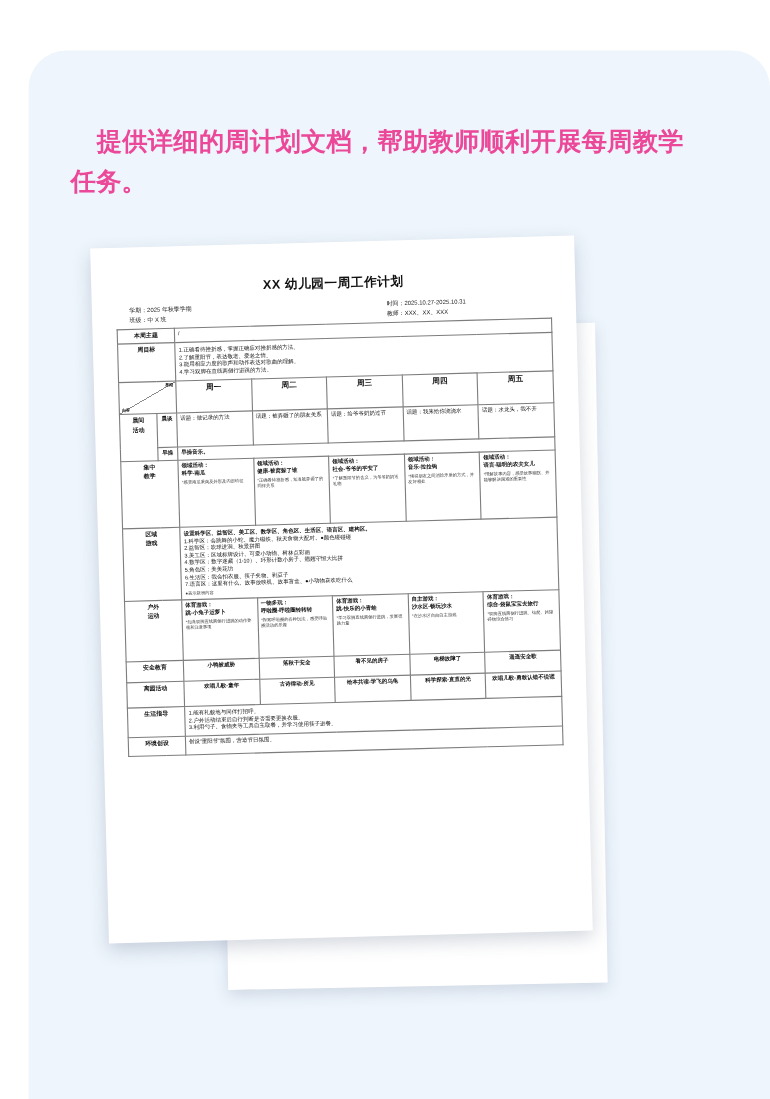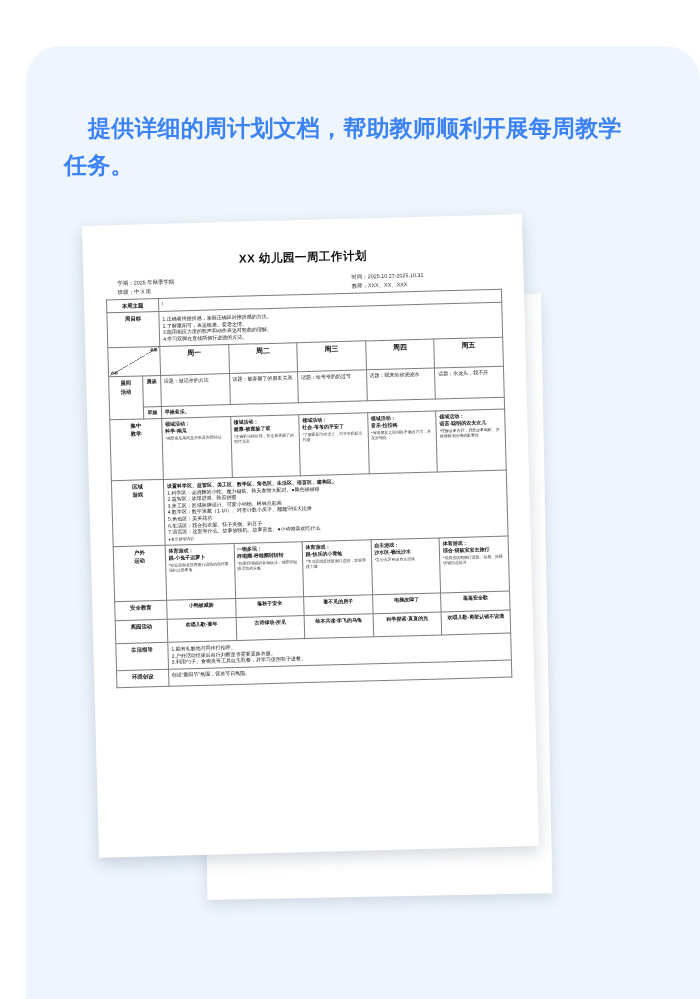--- a/index.html
+++ b/index.html
@@ -9,21 +9,21 @@
 
   
   #panel{
     position:absolute;left:26px;top:46px;width:674px;height:953px;
     background:#eef5fc;border-radius:34px 34px 0 0;
   }
 
   
   #headline{
     position:absolute;left:64px;top:110px;width:580px;
-    font-size:23px;line-height:1.62;color:#3b82f6;font-weight:700;
+    font-size:23px;line-height:1.62;color:#ec4899;font-weight:700;
     letter-spacing:.2px;
   }
   #headline .indent{display:inline-block;width:24px;}
 
   
   .page{position:absolute;background:#ffffff;}
 
   #page-back{
     left:196px;top:300px;width:345px;height:600px;
     transform:rotate(-1.1deg);transform-origin:0 0;

